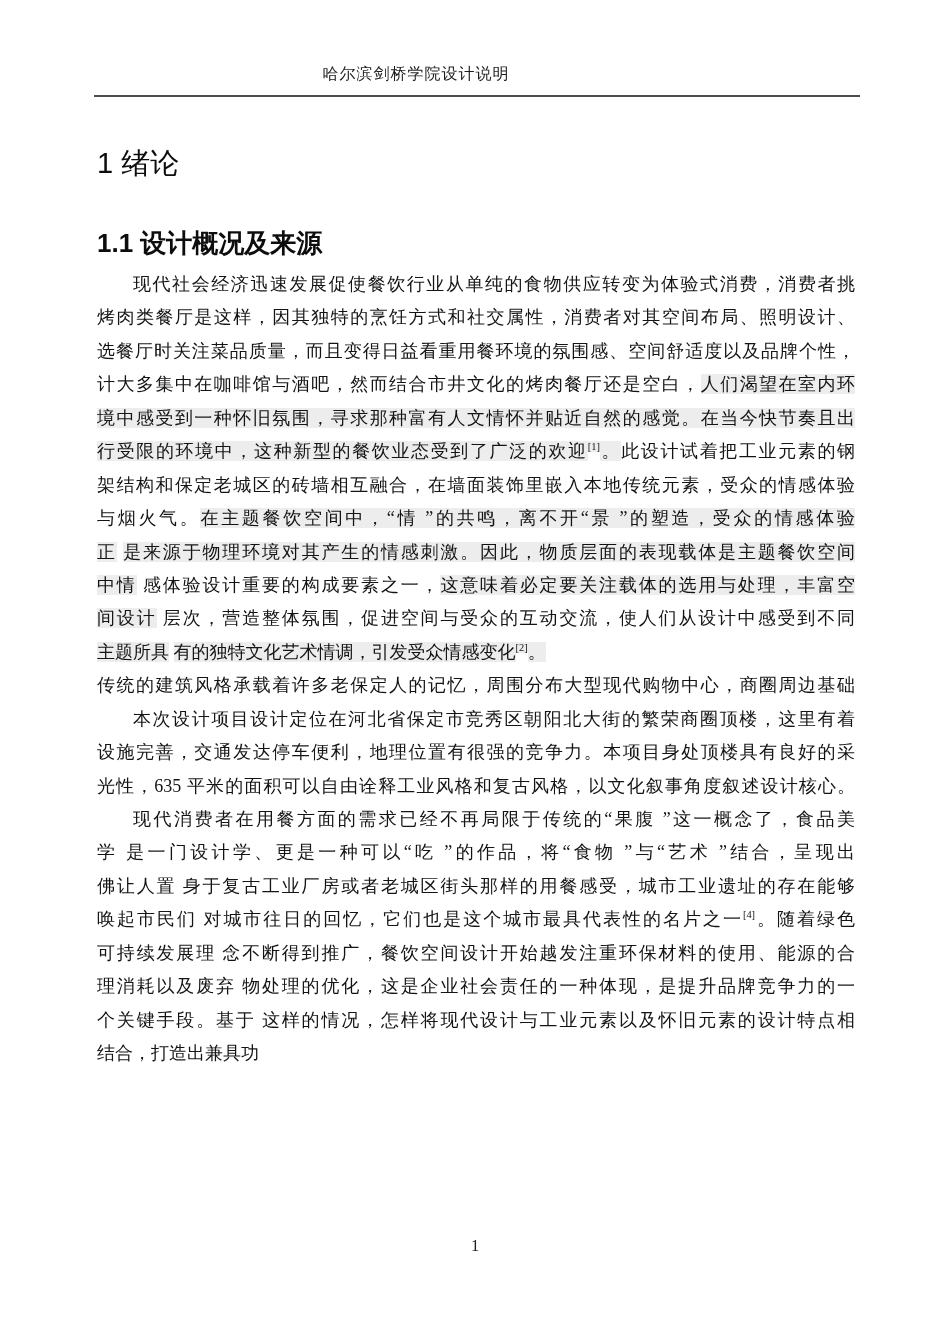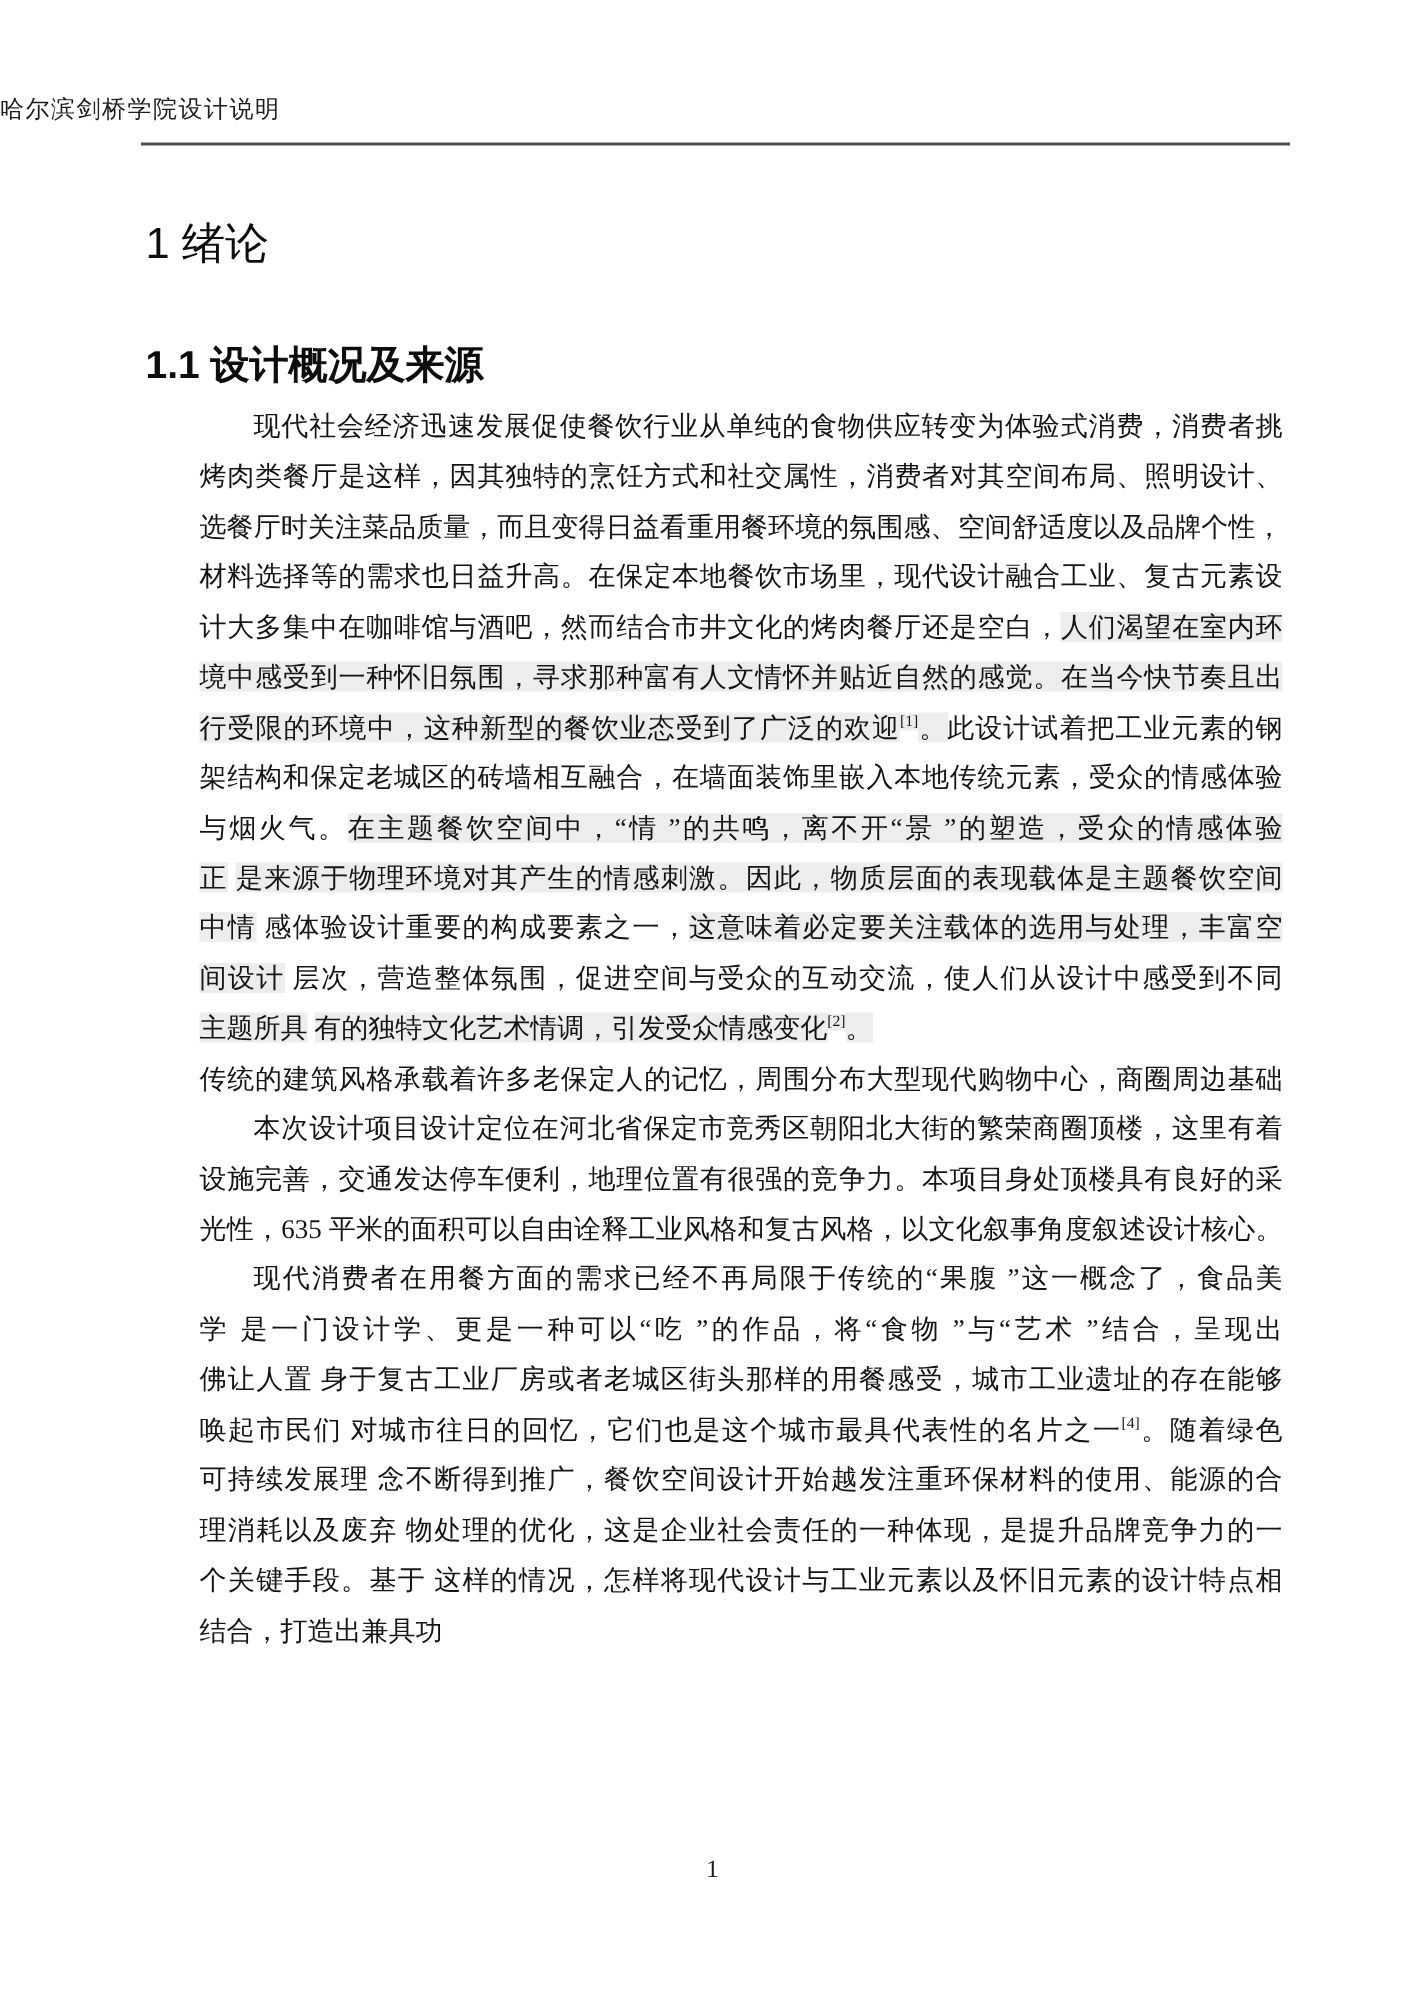--- a/index.html
+++ b/index.html
@@ -7,21 +7,21 @@
     position:relative;
     width:950px;height:1344px;
     background:#ffffff;
     margin:0 auto;
     font-family:"Liberation Serif","DejaVu Serif",serif;
     color:#141414;
     overflow:hidden;
   }
   .header-title{
     position:absolute;top:65px;left:0;width:832px;
-    text-align:left;
+    text-align:center;
     font-size:16px;line-height:18px;
     color:#1c1c1c;
     letter-spacing:1px;
   }
   .header-rule{
     position:absolute;top:95px;left:94px;width:766px;height:2px;
     background:#4d4d4d;
   }
   .chapter-heading{
     position:absolute;top:147px;left:97px;width:758px;
@@ -41,21 +41,20 @@
     position:absolute;top:268px;left:97px;width:758px;
     font-size:18px;
   }
   .line{
     height:33.45px;
     line-height:33.45px;
     white-space:pre-wrap;
     text-align:justify;
     text-align-last:justify;
     overflow:visible;
-    margin-left:36px;
   }
   .line.lastline{
     text-align-last:left;
   }
   .line.indent{
     text-indent:2em;
   }
   .hl{
     background:var(--hl,#ededed);
   }
@@ -78,21 +77,20 @@
 <div class="page">
   <div class="header-title">哈尔滨剑桥学院设计说明</div>
   <div class="header-rule"></div>
   <div class="chapter-heading">1 绪论</div>
   <div class="section-heading">1.1 设计概况及来源</div>
   <div class="doc-body">
       <div>
         <div class="line indent"><span>现代社会经济迅速发展促使餐饮行业从单纯的食物供应转变为体验式消费，消费者挑</span></div>
         <div class="line"><span>烤肉类餐厅是这样，因其独特的烹饪方式和社交属性，消费者对其空间布局、照明设计、</span></div>
         <div class="line"><span>选餐厅时关注菜品质量，而且变得日益看重用餐环境的氛围感、空间舒适度以及品牌个性，</span></div>
-        <div class="line"><span>材料选择等的需求也日益升高。在保定本地餐饮市场里，现代设计融合工业、复古元素设</span></div>
         <div class="line"><span>计大多集中在咖啡馆与酒吧，然而结合市井文化的烤肉餐厅还是空白，</span><span class="hl">人们渴望在室内环</span></div>
         <div class="line"><span class="hl">境中感受到一种怀旧氛围，寻求那种富有人文情怀并贴近自然的感觉。在当今快节奏且出</span></div>
         <div class="line"><span class="hl">行受限的环境中，这种新型的餐饮业态受到了广泛的欢迎</span><sup class="hl">[1]</sup><span class="hl">。</span><span>此设计试着把工业元素的钢</span></div>
         <div class="line"><span>架结构和保定老城区的砖墙相互融合，在墙面装饰里嵌入本地传统元素，受众的情感体验</span></div>
         <div class="line"><span>与烟火气。</span><span class="hl">在主题餐饮空间中，“情 ”的共鸣，离不开“景 ”的塑造，受众的情感体验</span></div>
         <div class="line"><span class="hl">正</span><span> </span><span class="hl">是来源于物理环境对其产生的情感刺激。因此，物质层面的表现载体是主题餐饮空间</span></div>
         <div class="line"><span class="hl">中情</span><span> 感体验设计重要的构成要素之一，</span><span class="hl">这意味着必定要关注载体的选用与处理，丰富空</span></div>
         <div class="line"><span class="hl">间设计</span><span> 层次，营造整体氛围，促进空间与受众的互动交流，使人们从设计中感受到不同</span></div>
         <div class="line lastline"><span class="hl">主题所具</span><span> </span><span class="hl">有的独特文化艺术情调，引发受众情感变化</span><sup class="hl">[2]</sup><span class="hl">。</span></div>
       </div>

